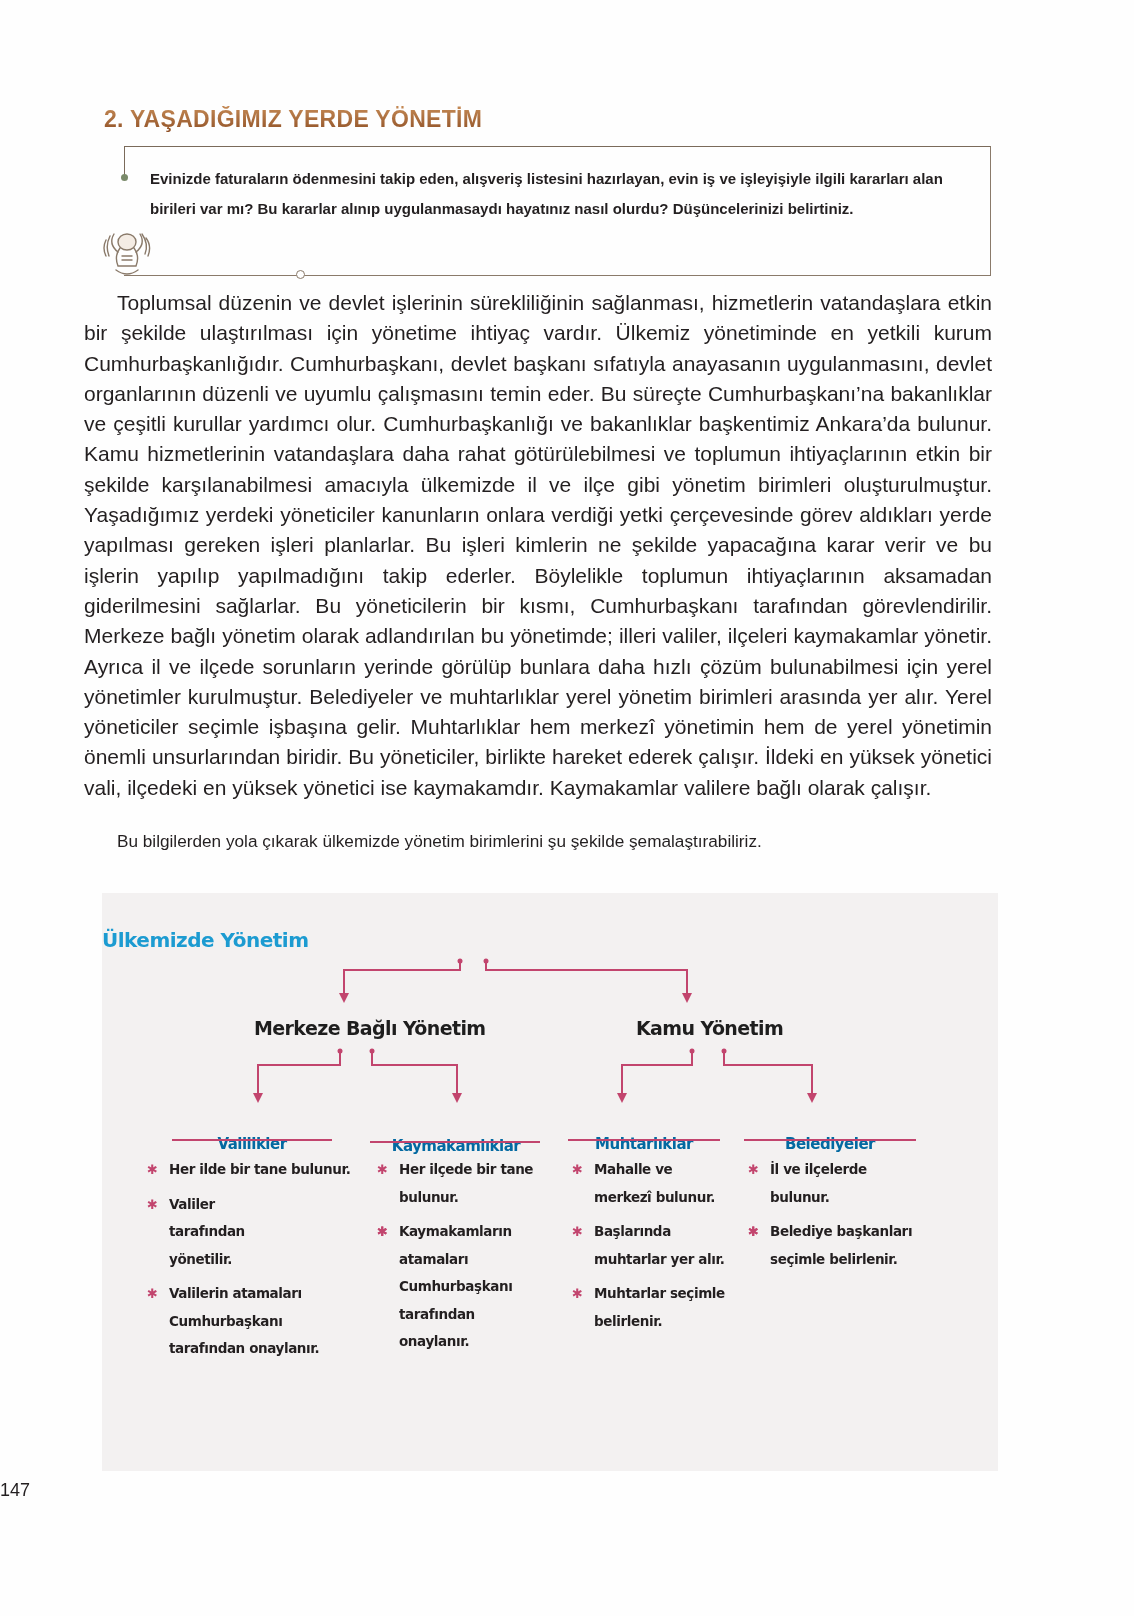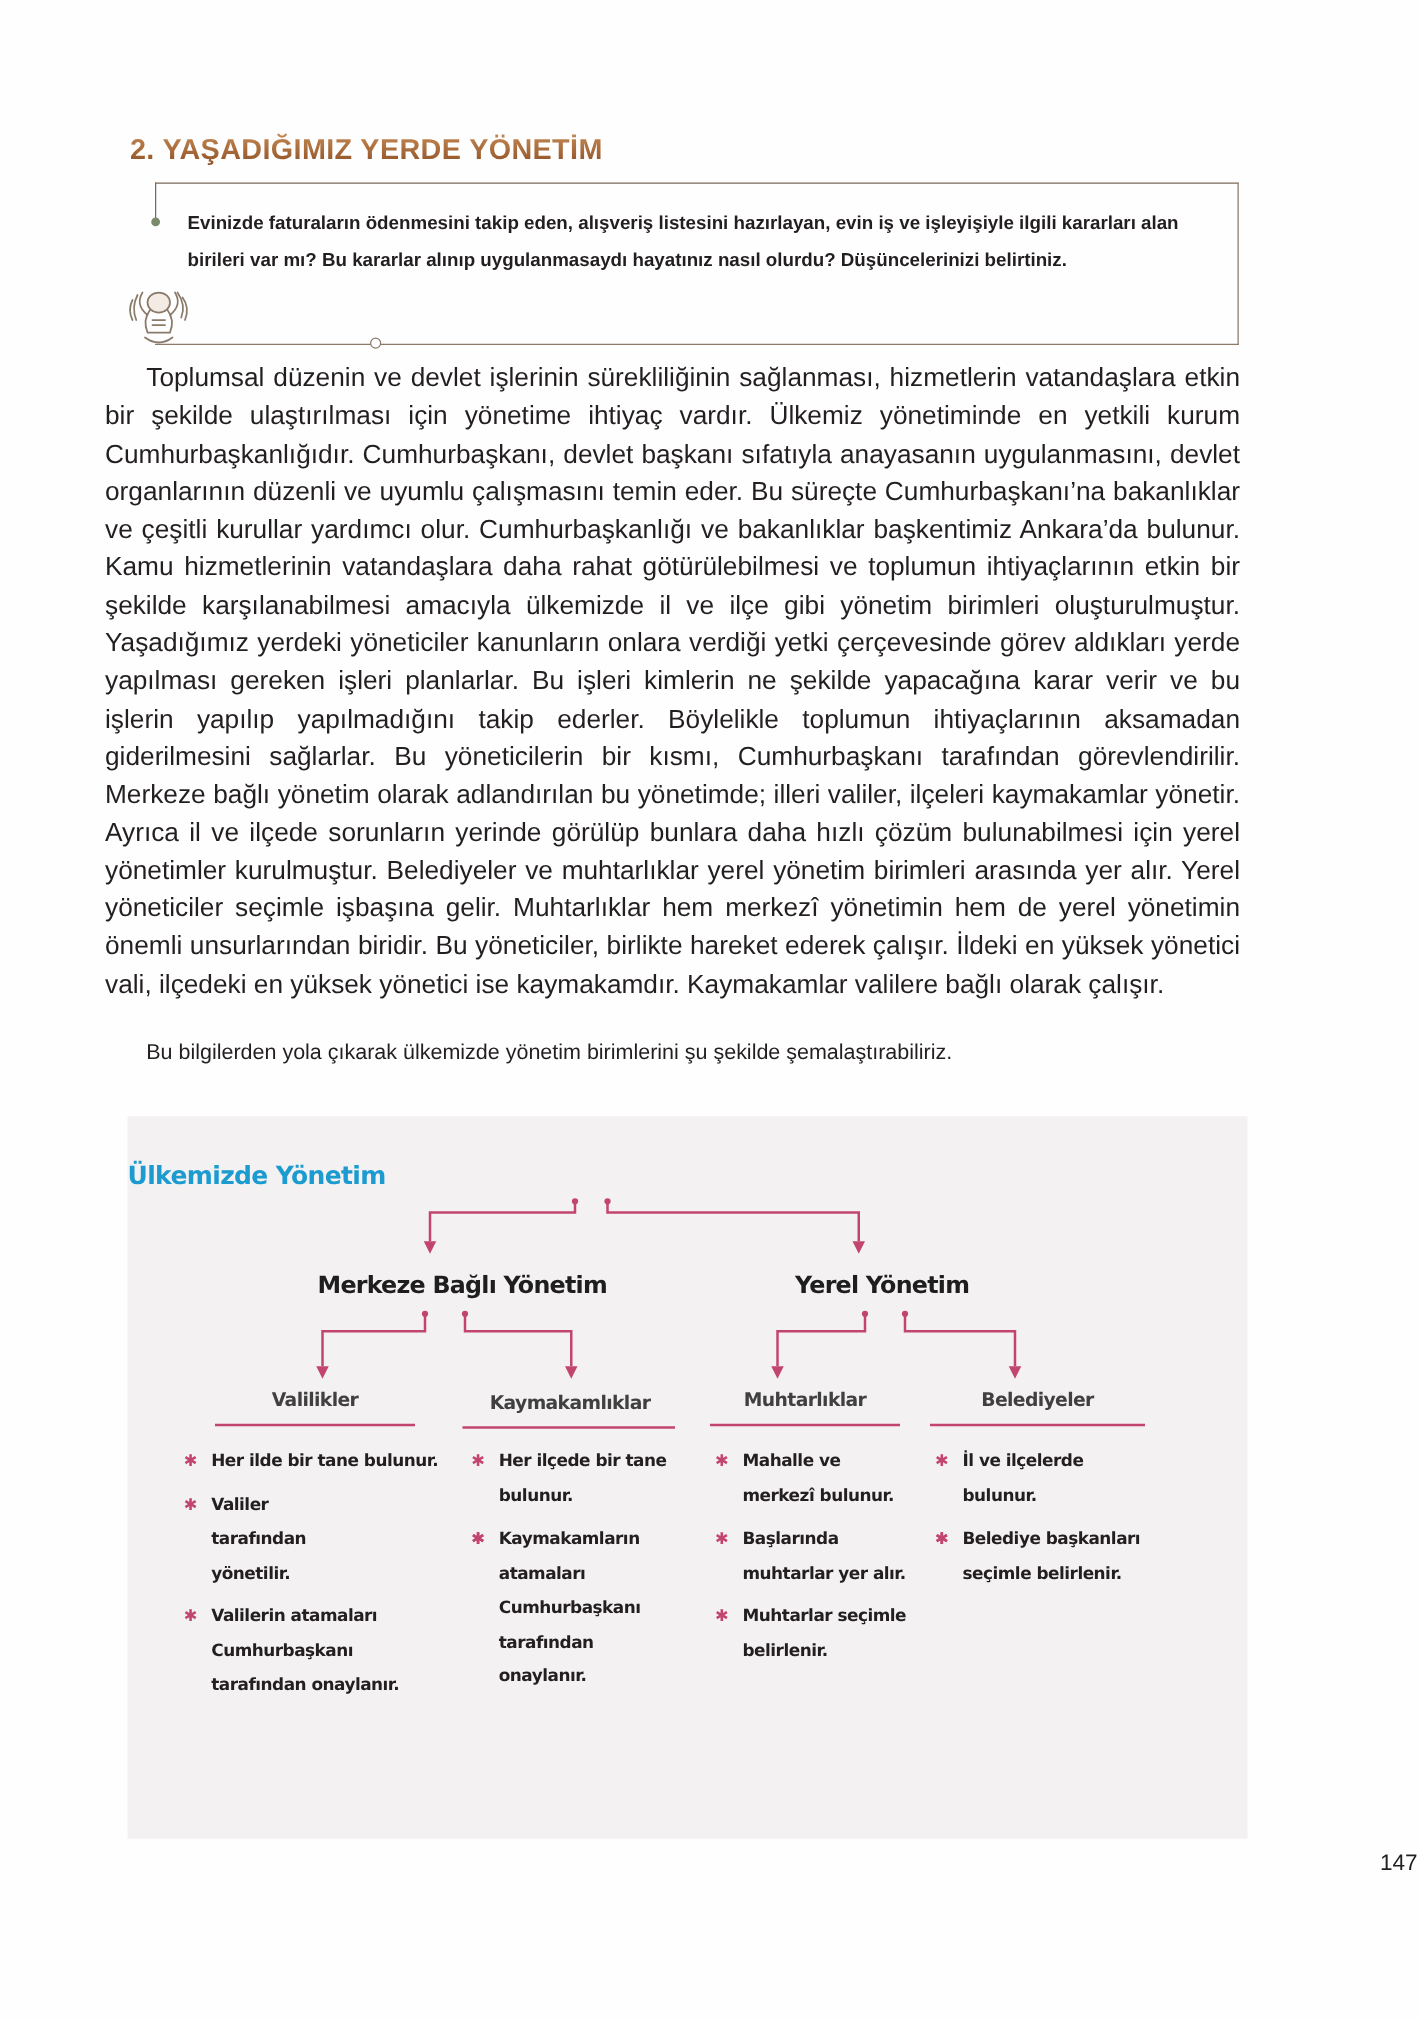--- a/index.html
+++ b/index.html
@@ -13,26 +13,26 @@
   #question-dot{left:121px;top:174px;width:7px;height:7px;border-radius:50%;background:#7a8a6a;}
   #question-bottom-dot{left:296px;top:270px;width:7px;height:7px;border-radius:50%;border:1px solid #8a7a6a;background:#fff;}
   #question-text{left:150px;top:164px;width:830px;font-size:15px;font-weight:bold;line-height:30px;color:#231f20;}
   #thinker-icon{left:100px;top:222px;width:56px;height:60px;}
   #body-text{left:84px;top:288px;width:908px;font-size:21px;line-height:30.3px;text-align:justify;color:#231f20;}
   #body-text p{margin:0;text-indent:33px;}
   #summary{left:117px;top:831px;font-size:17.2px;color:#231f20;}
   #diagram{left:102px;top:893px;width:896px;height:578px;background:#f3f1f1;}
   .dg-title{position:absolute;font-family:"DejaVu Sans",sans-serif;font-weight:bold;color:#1c9bd1;font-size:20px;left:0;width:100%;top:35px;letter-spacing:-0.5px;}
   .dg-h{position:absolute;font-family:"DejaVu Sans",sans-serif;font-weight:bold;font-size:19px;color:#1e1e1e;letter-spacing:-0.6px;}
-  .dg-col-title{position:absolute;font-family:"DejaVu Sans",sans-serif;font-weight:bold;font-size:15px;color:#404040;text-align:center;letter-spacing:-0.5px;}
+  .dg-col-title{position:absolute;font-family:"DejaVu Sans",sans-serif;font-weight:bold;font-size:15px;color:#0369a1;text-align:center;letter-spacing:-0.5px;margin-top:24px;}
   .dg-rule{position:absolute;height:2px;background:#c2456e;}
   .dg-list{position:absolute;font-family:"DejaVu Sans",sans-serif;font-weight:bold;font-size:13.5px;color:#231f20;line-height:27.5px;letter-spacing:-0.4px;margin:0;padding:0;list-style:none;}
   .dg-list li{position:relative;padding-left:22px;margin-bottom:7px;}
   .dg-bullet{position:absolute;left:0;top:0;color:#c2456e;font-size:13px;}
-  #page-number{left:0;width:1134px;text-align:right;top:1480px;font-size:18px;color:#231f20;}
+  #page-number{left:0;width:1134px;text-align:left;top:1480px;font-size:18px;color:#231f20;}
   svg.conn{position:absolute;left:0;top:0;}
 </style>
 </head>
 <body>
 
 <div id="section-title" class="abs">2. YAŞADIĞIMIZ YERDE YÖNETİM</div>
 
 <div id="question-line-left" class="abs"></div>
 <div id="question-box" class="abs"></div>
 <div id="question-dot" class="abs"></div>
@@ -86,21 +86,21 @@
       <circle cx="238" cy="158" r="2.5"></circle>
         <circle cx="270" cy="158" r="2.5"></circle>
       <circle cx="590" cy="158" r="2.5"></circle>
         <circle cx="622" cy="158" r="2.5"></circle>
     </g>
   </svg>
 
   <div class="dg-title">Ülkemizde Yönetim</div>
 
   <div class="dg-h" style="left:152px;top:124px;">Merkeze Bağlı Yönetim</div>
-  <div class="dg-h" style="left:534px;top:124px;">Yerel Yönetim</div>
+  <div class="dg-h" style="left:534px;top:124px;">Kamu Yönetim</div>
 
   <div class="dg-col-title" style="left:70px;top:218px;width:160px;">Valilikler</div>
   <div class="dg-rule" style="left:70px;top:246px;width:160px;"></div>
   <ul class="dg-list" style="left:45px;top:263px;width:210px;">
     <li><span class="dg-bullet">✱</span><span>Her ilde bir tane bulunur.</span></li>
     <li><span class="dg-bullet">✱</span><span style="display:inline-block;width:120px;">Valiler tarafından yönetilir.</span></li>
     <li><span class="dg-bullet">✱</span><span style="display:inline-block;width:160px;">Valilerin atamaları Cumhurbaşkanı tarafından onaylanır.</span></li>
   </ul>
 
   <div class="dg-col-title" style="left:270px;top:220px;width:168px;">Kaymakamlıklar</div>

